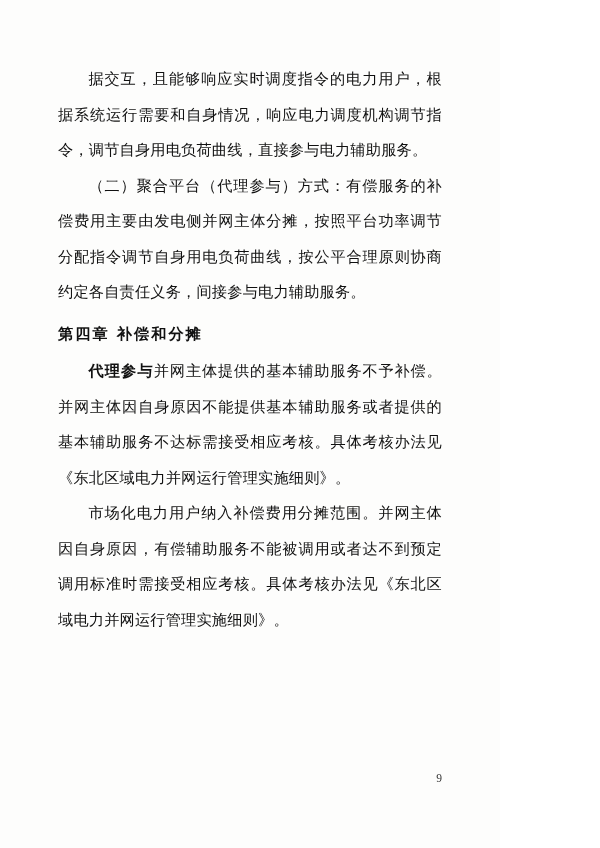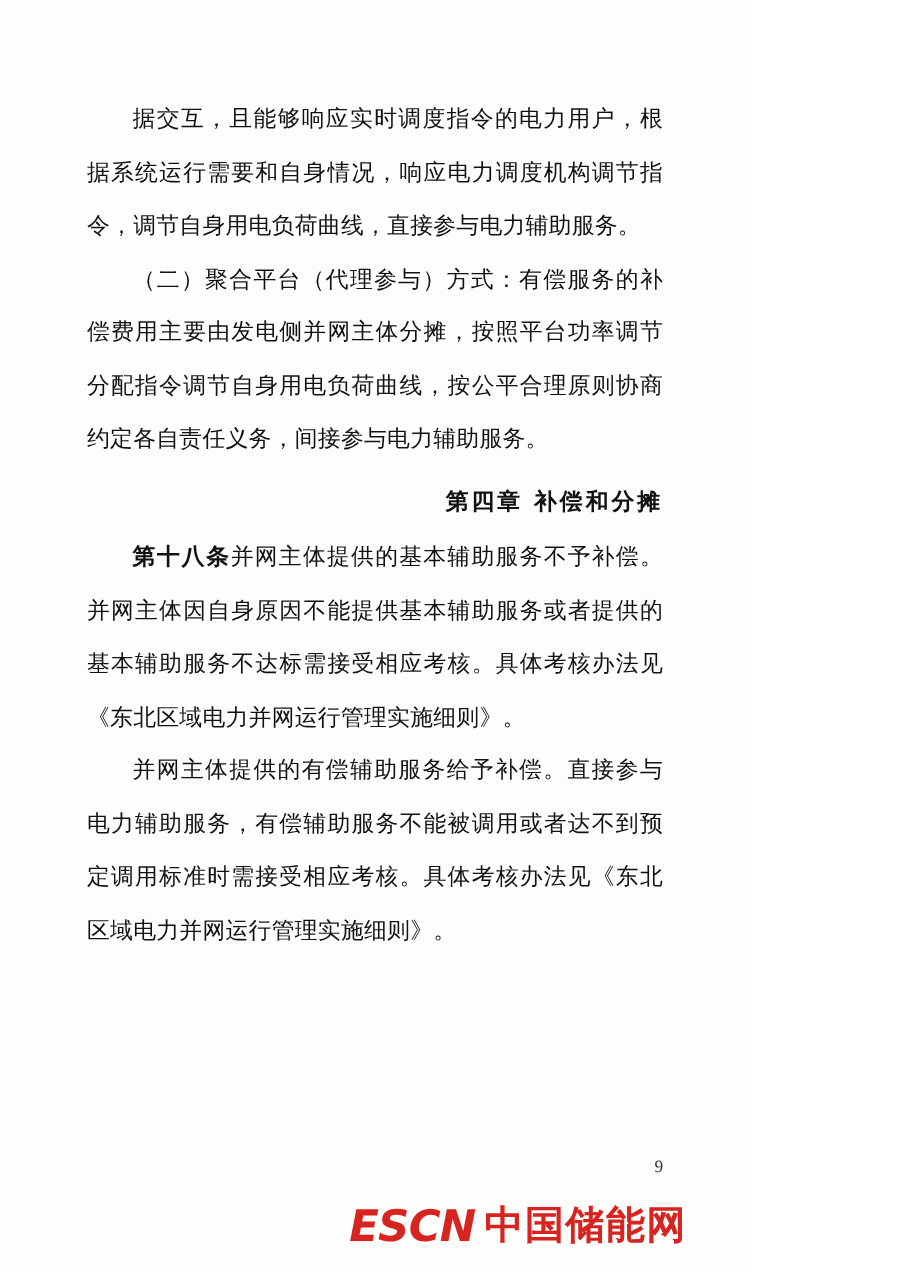--- a/index.html
+++ b/index.html
@@ -29,21 +29,21 @@
     text-justify: inter-ideograph;
     letter-spacing: 0.2px;
     color: #111111;
   }
   .para {
     margin: 0;
     text-indent: 2em;
   }
   .heading {
     margin: 6px 0 2px 0;
-    text-align: right;
+    text-align: left;
     text-indent: 0;
     font-weight: bold;
     letter-spacing: 2px;
   }
   .bold-lead {
     font-weight: bold;
     letter-spacing: 0.5px;
   }
   .page-number {
     position: absolute;
@@ -84,27 +84,23 @@
 <div class="page">
 
   <div class="doc-body">
 
     <p class="para">据交互，且能够响应实时调度指令的电力用户，根据系统运行需要和自身情况，响应电力调度机构调节指令，调节自身用电负荷曲线，直接参与电力辅助服务。</p>
 
     <p class="para">（二）聚合平台（代理参与）方式：有偿服务的补偿费用主要由发电侧并网主体分摊，按照平台功率调节分配指令调节自身用电负荷曲线，按公平合理原则协商约定各自责任义务，间接参与电力辅助服务。</p>
 
     <p class="para heading">第四章 补偿和分摊</p>
 
-    <p class="para"><span class="bold-lead">第十八条</span><span>并网主体提供的基本辅助服务不予补偿。并网主体因自身原因不能提供基本辅助服务或者提供的基本辅助服务不达标需接受相应考核。具体考核办法见《东北区域电力并网运行管理实施细则》。</span></p>
+    <p class="para"><span class="bold-lead">代理参与</span><span>并网主体提供的基本辅助服务不予补偿。并网主体因自身原因不能提供基本辅助服务或者提供的基本辅助服务不达标需接受相应考核。具体考核办法见《东北区域电力并网运行管理实施细则》。</span></p>
 
-    <p class="para">并网主体提供的有偿辅助服务给予补偿。直接参与电力辅助服务，有偿辅助服务不能被调用或者达不到预定调用标准时需接受相应考核。具体考核办法见《东北区域电力并网运行管理实施细则》。</p>
+    <p class="para">市场化电力用户纳入补偿费用分摊范围。并网主体因自身原因，有偿辅助服务不能被调用或者达不到预定调用标准时需接受相应考核。具体考核办法见《东北区域电力并网运行管理实施细则》。</p>
 
 
   </div>
 
   <div class="page-number">9</div>
 
-  <div class="watermark">
-    <span class="escn">ESCN</span>
-    <span class="cn-name">中国储能网</span>
-  </div>
 
 </div>
 
 </body></html>

